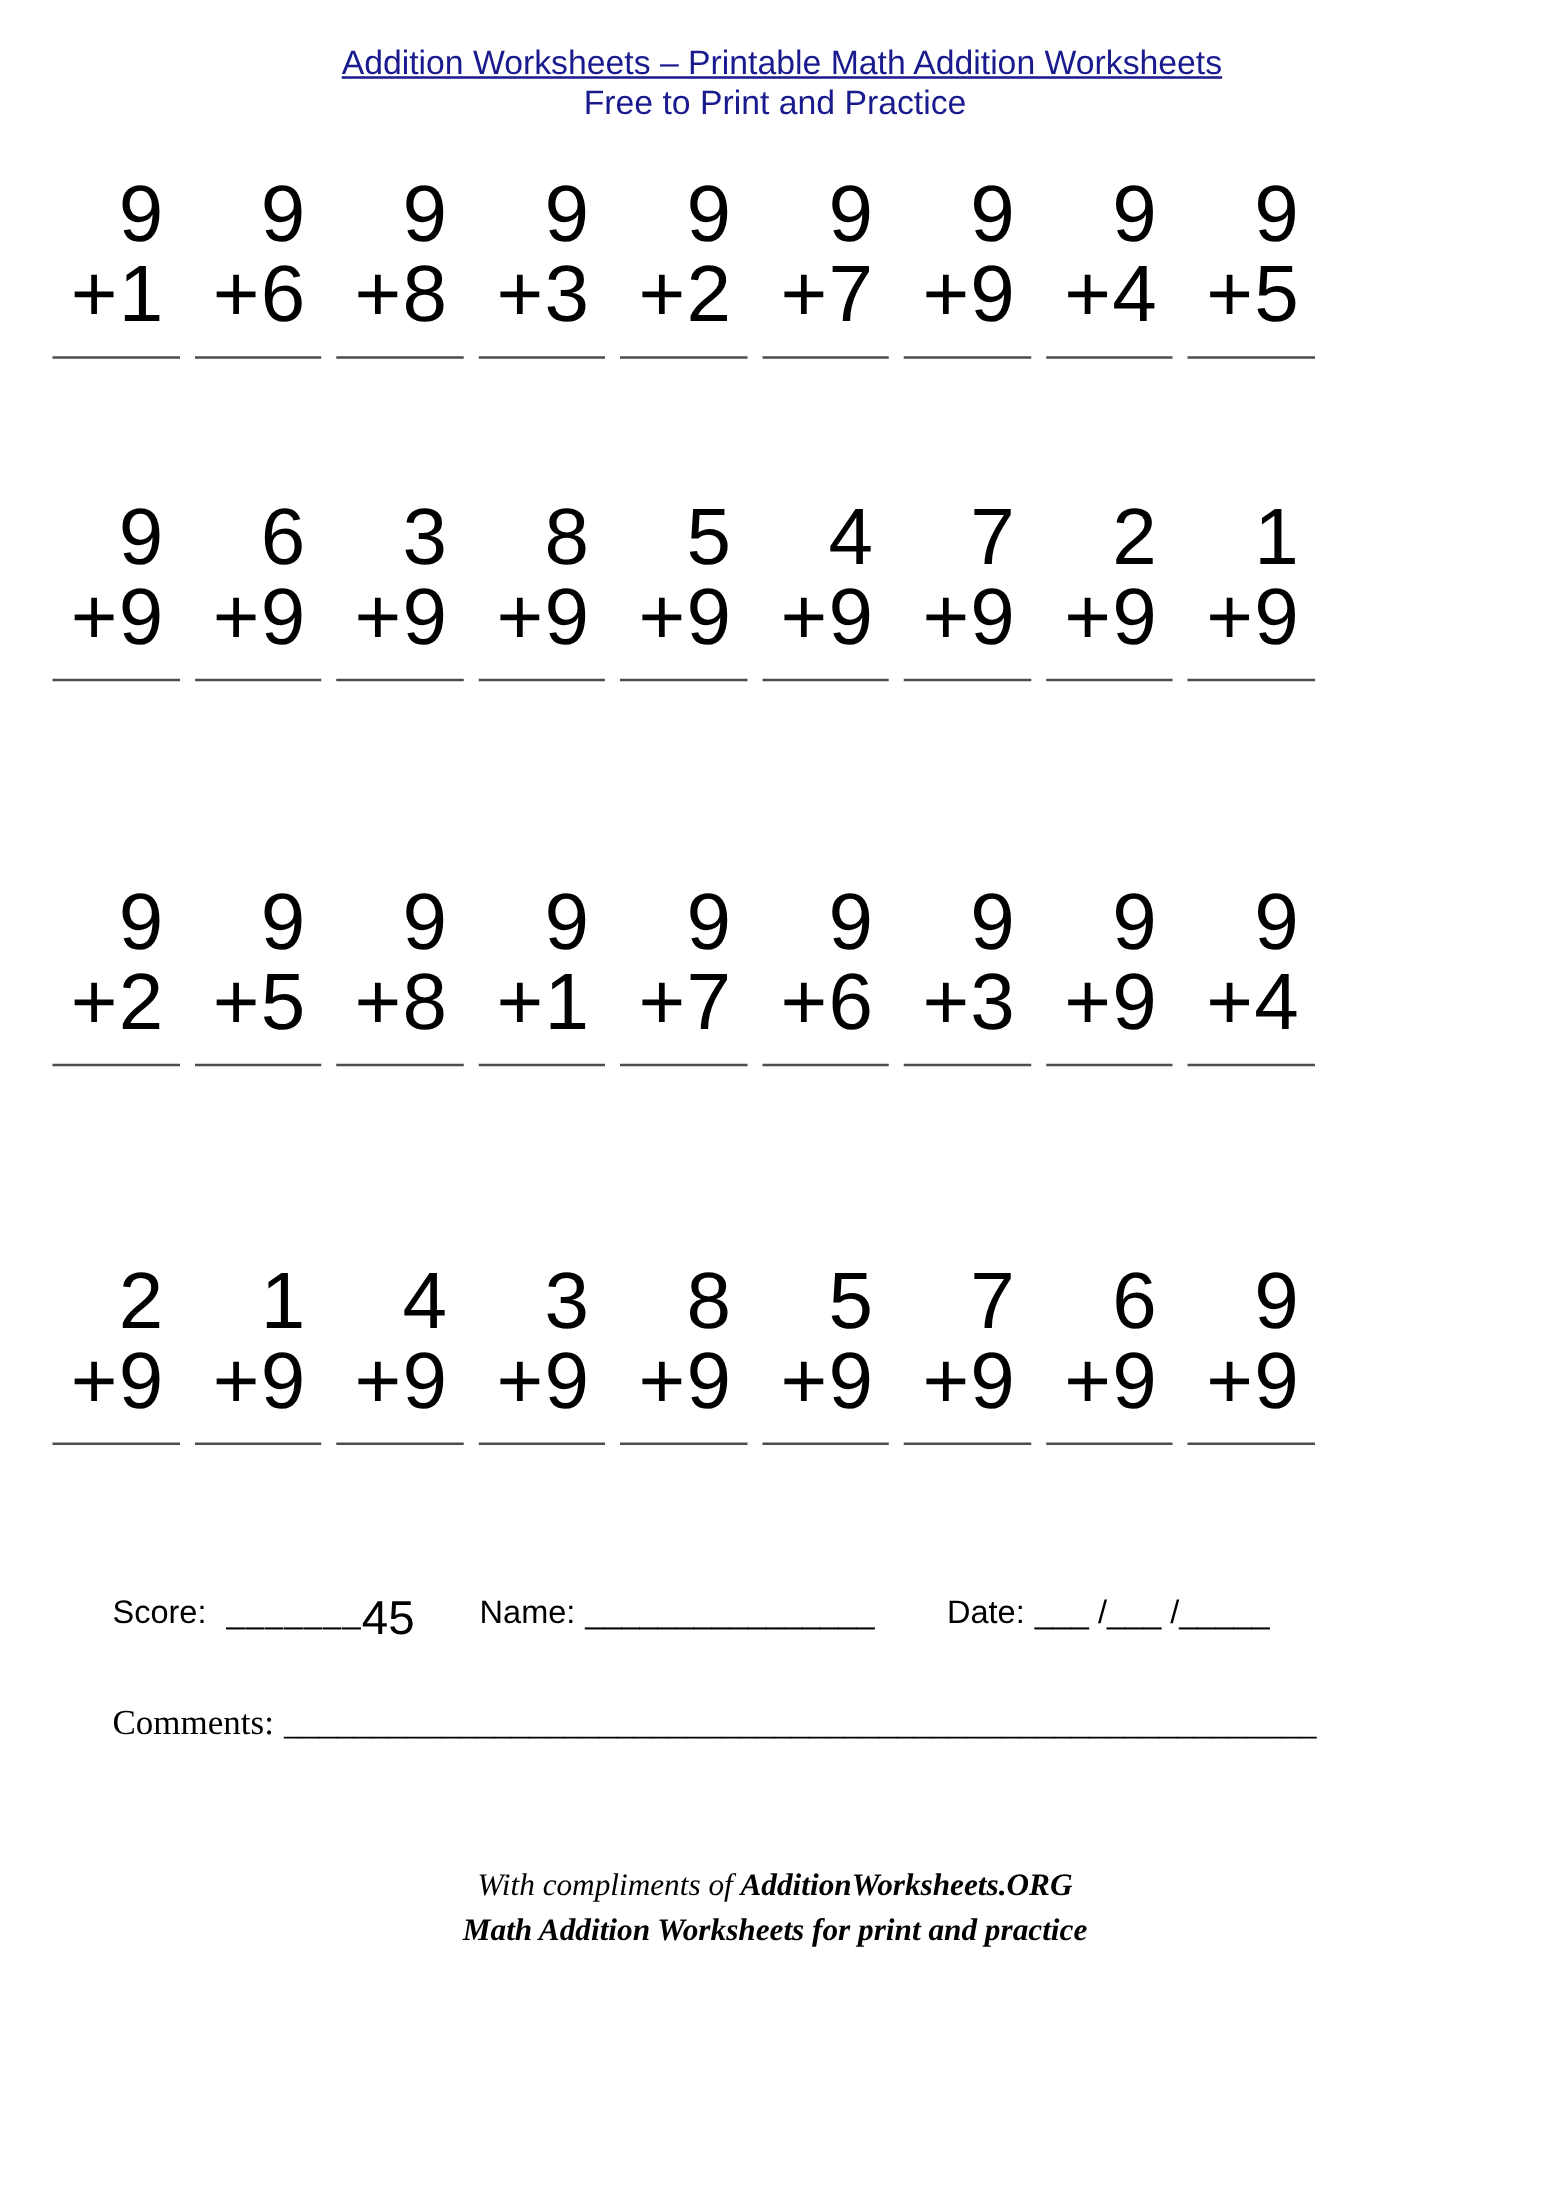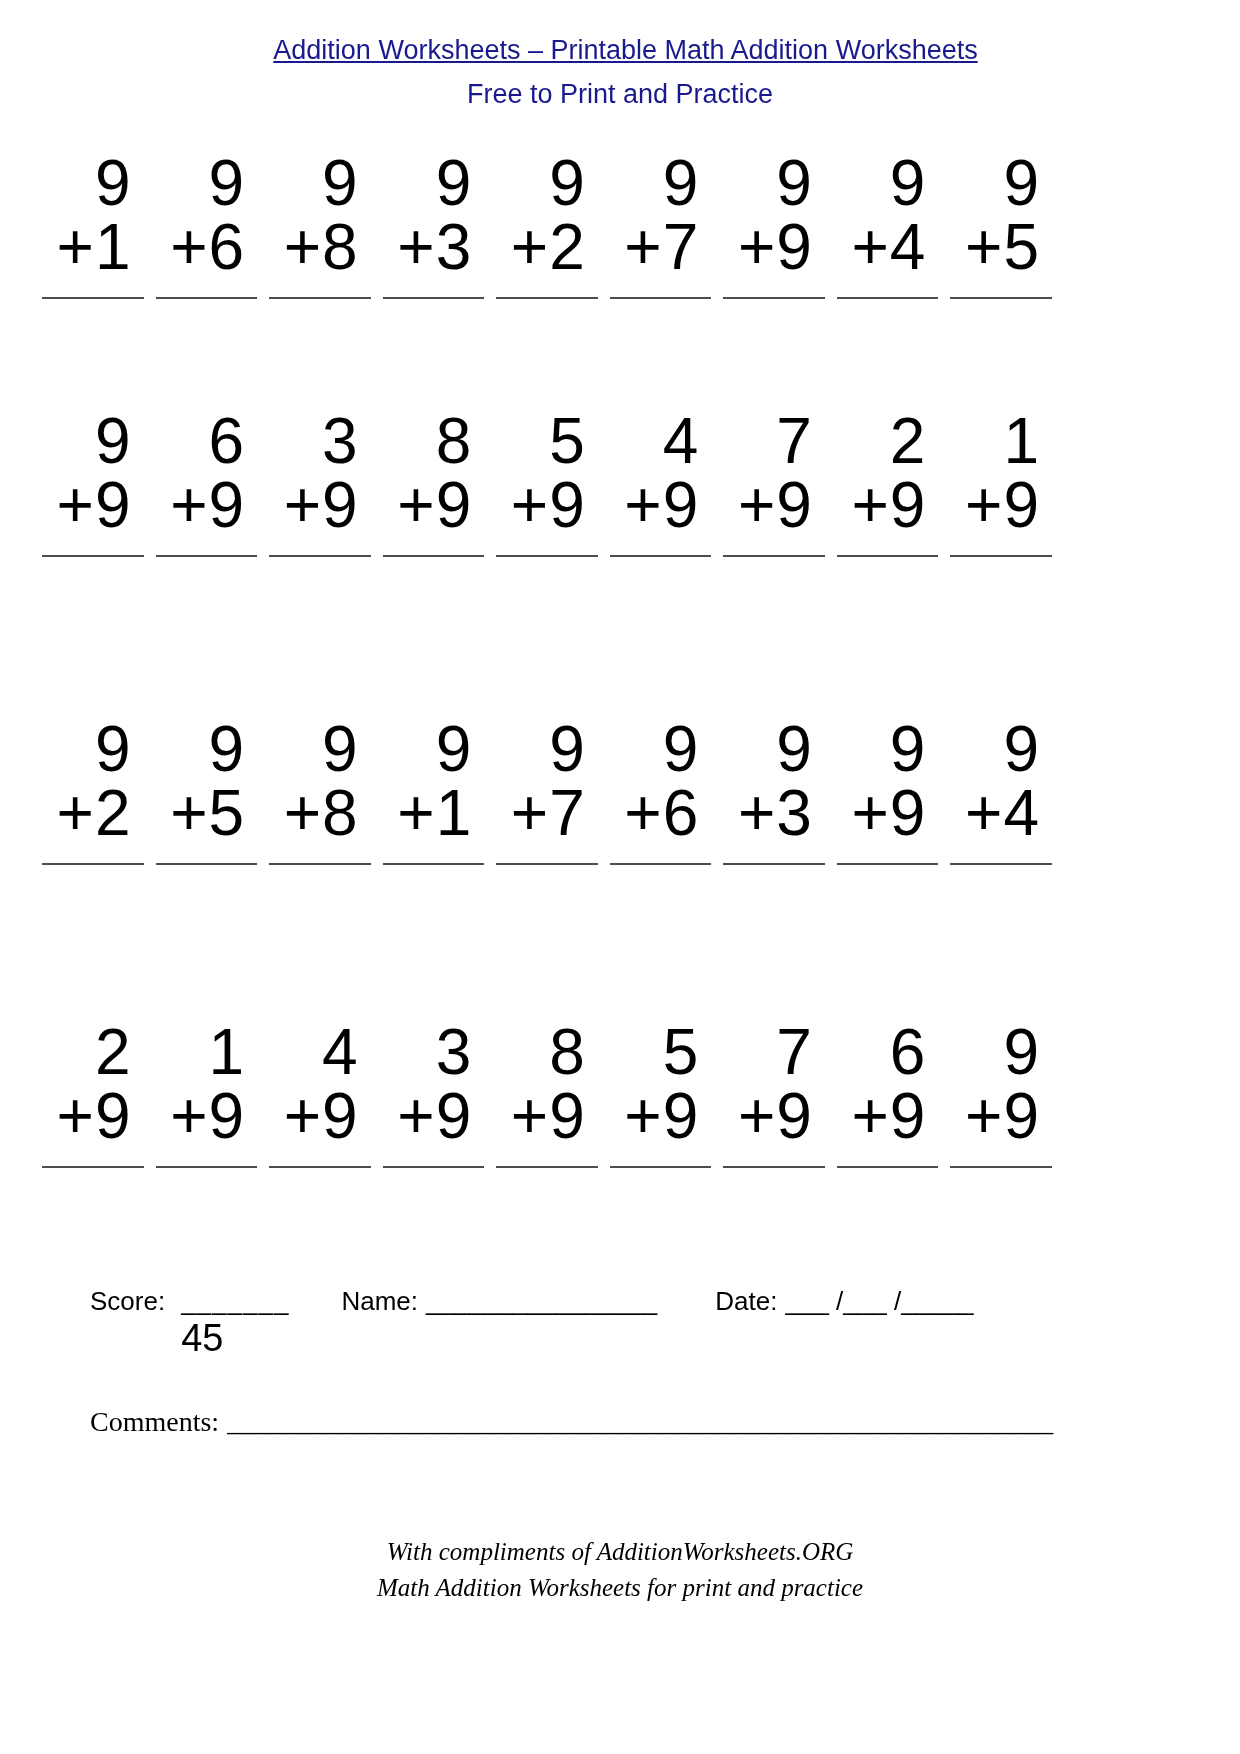--- a/index.html
+++ b/index.html
@@ -7,59 +7,59 @@
     width: 1240px; height: 1754px;
     background: #ffffff; color: #000000;
     font-family: "Liberation Sans", sans-serif;
     overflow: hidden;
   }
   .header { padding-top: 34px; text-align: center; }
   .title {
     color: #1a1a8f; font-size: 27px; line-height: 1.2;
     text-decoration: underline; cursor: pointer; padding-left: 11px;
   }
-  .subtitle { color: #1a1a8f; font-size: 27px; line-height: 1.2; margin-top: 12px; }
+  .subtitle { color: #1a1a8f; font-size: 27px; line-height: 1.2; margin-top: 0; }
 
   .problems { margin: 40px 0 0 42px; width: 1010px; }
   .prow { display: grid; grid-template-columns: repeat(9, 1fr); column-gap: 12px; }
   .prow.r1 { margin-bottom: 110px; }
   .prow.r2 { margin-bottom: 160px; }
   .prow.r3 { margin-bottom: 155px; }
   .problem { }
   .num {
     font-size: 64px; line-height: 1.0; text-align: right;
     padding-right: 12px; letter-spacing: 1px; white-space: nowrap;
   }
   .answer-line { margin-top: 18px; border-bottom: 2px solid #4d4d4d; height: 0; }
 
   .fields {
     display: flex; align-items: flex-start;
     margin: 118px 0 0 90px; font-size: 26px;
   }
   .label { white-space: nowrap; }
-  .score-blank { display: inline-flex; flex-direction: column; margin-left: 16px; }
+  .score-blank { display: inline-flex; flex-direction: row; margin-left: 16px; }
   .score-line { letter-spacing: 1px; }
   .score-value { font-size: 38px; text-align: left; margin-top: 0px; }
   .name-group { margin-left: 52px; white-space: nowrap; }
   .date-group { margin-left: 58px; white-space: nowrap; }
   .blank-text { margin-left: 8px; }
 
   .comments {
     margin: 46px 0 0 90px;
     font-family: "Liberation Serif", serif;
     font-size: 28px; white-space: nowrap;
   }
   .comments .blank-text { letter-spacing: 0px; }
 
   .footer {
     margin-top: 96px; text-align: center;
     font-family: "Liberation Serif", serif;
     font-style: italic; font-size: 25px; line-height: 1.45;
   }
-  .footer .bold { font-weight: normal; }
+  .footer .bold { font-weight: bold; }
 </style>
 </head>
 <body>
 
 <div class="header">
   <div class="title">Addition Worksheets –  Printable Math Addition Worksheets</div>
   <div class="subtitle">Free to Print and Practice</div>
 </div>
 
 <div class="problems">

